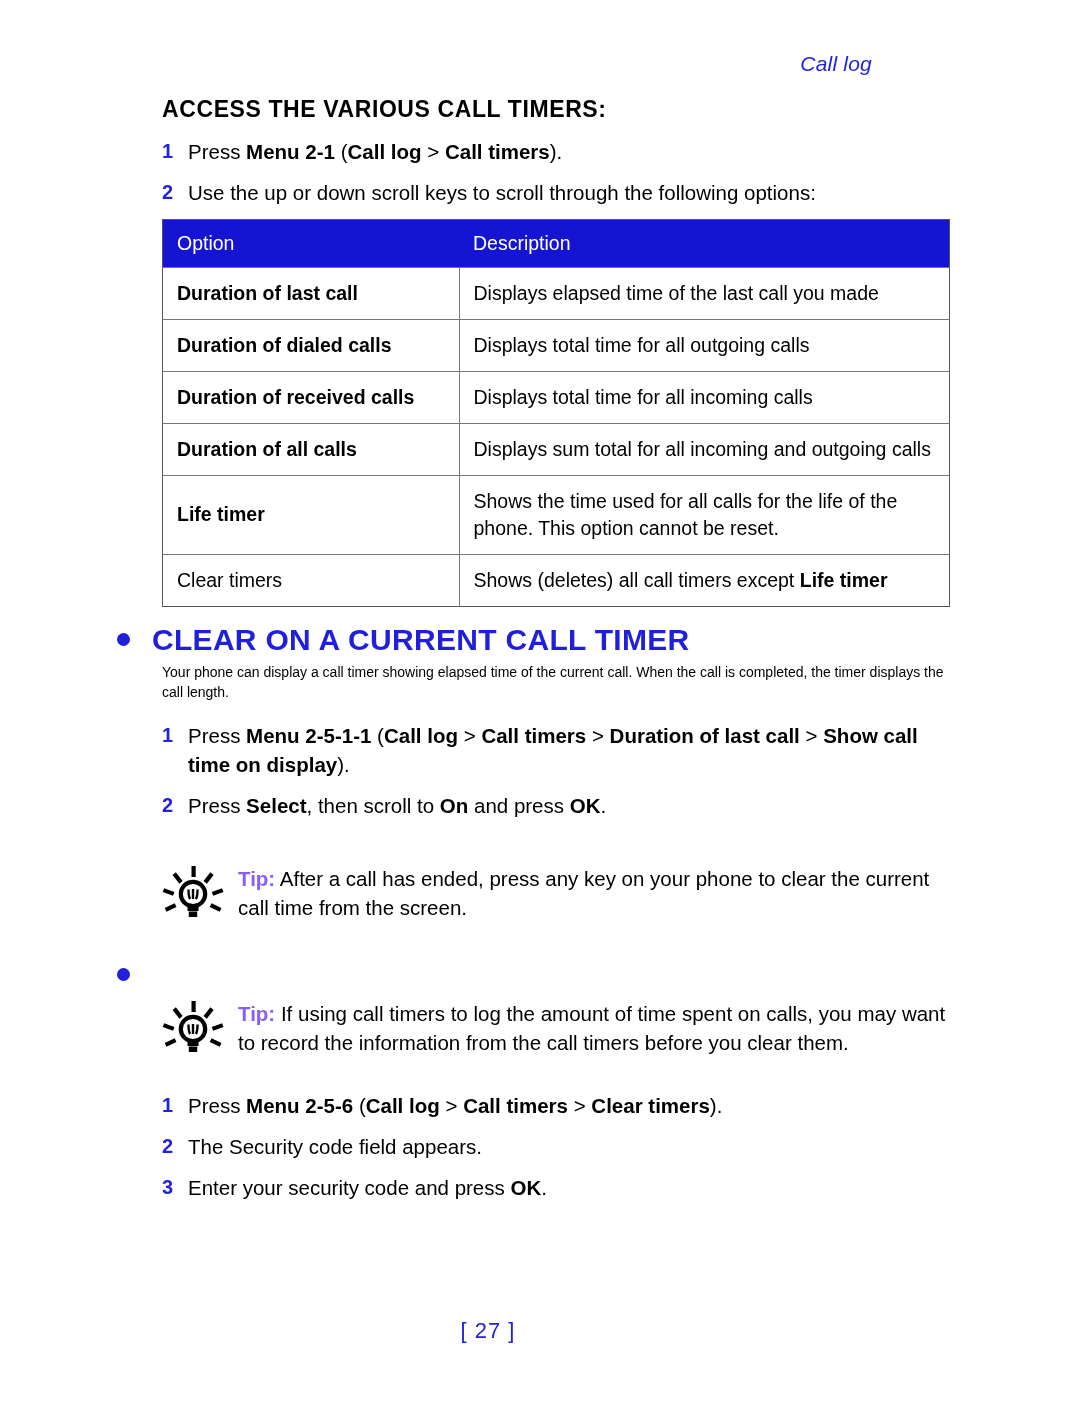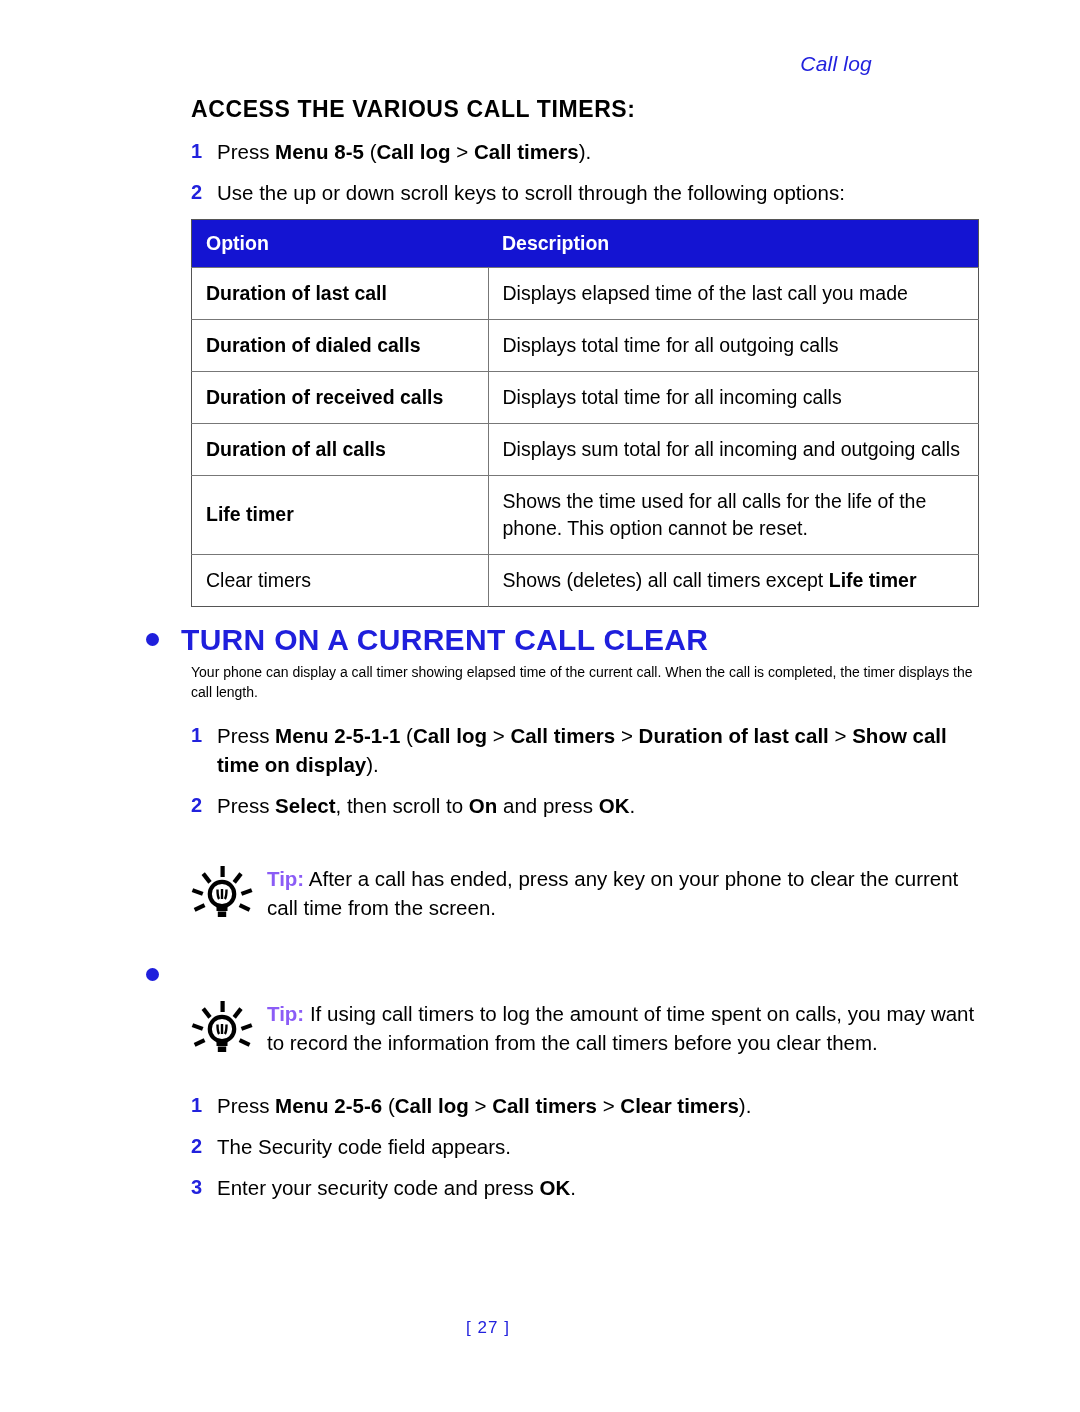--- a/index.html
+++ b/index.html
@@ -31,21 +31,21 @@
     font-style: italic;
     font-size: 21px;
     color: #2222dd;
     letter-spacing: 0.2px;
     white-space: nowrap;
   }
 
   
   .content {
     position: absolute;
-    left: 191px;
+    left: 162px;
     top: 96px;
     width: 800px;
   }
 
   
   h2.sub-head {
     font-size: 23px;
     font-weight: bold;
     letter-spacing: 0.6px;
     margin: 0 0 14px 0;
@@ -113,21 +113,21 @@
     width: 788px;
     margin: 10px 0 16px 0;
     table-layout: fixed;
     border: 1.5px solid #555555;
   }
   table.opt-table th {
     background: #1414d2;
     color: #ffffff;
     text-align: left;
     font-size: 19.5px;
-    font-weight: bold;
+    font-weight: normal;
     padding: 12px 14px;
     border: none;
   }
   table.opt-table td {
     font-size: 19.5px;
     padding: 12px 14px;
     border-top: 1px solid #777777;
     border-right: 1px solid #777777;
     vertical-align: middle;
     line-height: 1.38;
@@ -160,42 +160,42 @@
   }
 
   
   .folio {
     position: absolute;
     left: 0;
     right: 0;
     top: 1318px;
     text-align: center;
     color: #2222dd;
-    font-size: 17px;
+    font-size: 22px;
     letter-spacing: 1px;
   }
 
   .spacer-lg { height: 26px; }
   .spacer-md { height: 14px; }
 </style>
 </head>
 <body>
 
 <div class="page">
 
   <div class="running-head">Call log</div>
 
   <div class="content">
 
     <h2 class="sub-head">ACCESS THE VARIOUS CALL TIMERS:</h2>
 
     <ol class="steps" id="steps-access">
         <li class="step">
           <span class="step-num">1</span>
-          <span class="step-text"><span>Press </span><b>Menu 8-5</b><span> (</span><b>Call log</b><span> &gt; </span><b>Call timers</b><span>).</span></span>
+          <span class="step-text"><span>Press </span><b>Menu 2-1</b><span> (</span><b>Call log</b><span> &gt; </span><b>Call timers</b><span>).</span></span>
         </li>
         <li class="step">
           <span class="step-num">2</span>
           <span class="step-text"><span>Use the up or down scroll keys to scroll through the following options:</span></span>
         </li>
       </ol>
 
     <table class="opt-table">
       <thead>
         <tr>
@@ -226,21 +226,21 @@
           </tr>
           <tr>
             <td class="opt-name regular">Clear timers</td>
             <td><span>Shows (deletes) all call timers except </span><b>Life timer</b></td>
           </tr>
         </tbody>
     </table>
 
     <div class="head-row">
       <span class="head-bullet"></span>
-      <h1 class="blue-head">TURN ON A CURRENT CALL CLEAR</h1>
+      <h1 class="blue-head">CLEAR ON A CURRENT CALL TIMER</h1>
     </div>
 
     <p class="body-text">Your phone can display a call timer showing elapsed time of the current call. When the call is completed, the timer displays the call length.</p>
 
     <ol class="steps" id="steps-turn-on">
         <li class="step">
           <span class="step-num">1</span>
           <span class="step-text"><span>Press </span><b>Menu 2-5-1-1</b><span> (</span><b>Call log</b><span> &gt; </span><b>Call timers</b><span> &gt; </span><b>Duration of last call</b><span> &gt; </span><b>Show call time on display</b><span>).</span></span>
         </li>
         <li class="step">

